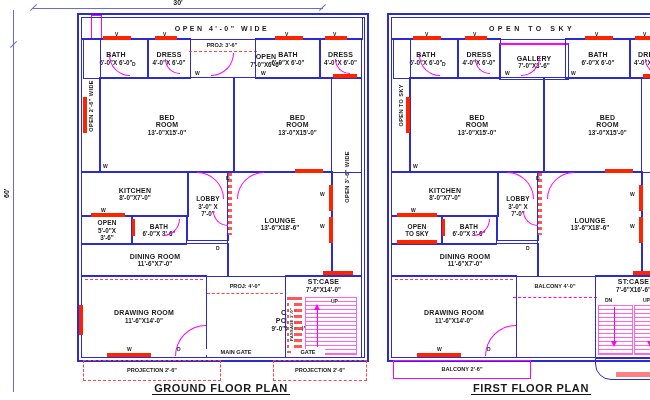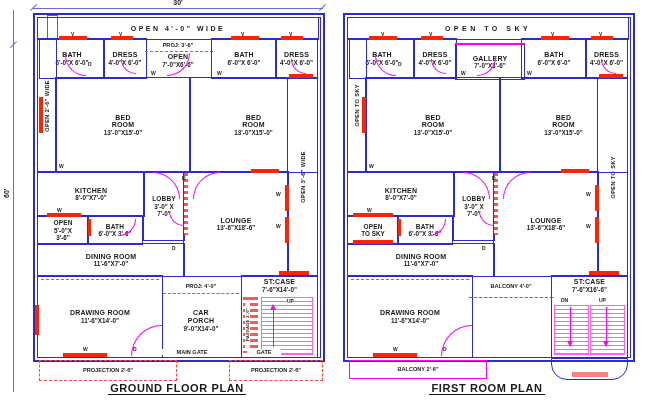--- a/index.html
+++ b/index.html
@@ -1,18 +1,18 @@
 <!DOCTYPE html>
 <html><head>
 <meta charset="utf-8">
 <style>
   html,body{margin:0;padding:0;background:#fff;}
   #stage{position:relative;width:650px;height:400px;background:#ffffff;overflow:hidden;
          font-family:"Liberation Sans",sans-serif;color:#1a1a1a;}
-  .abs{position:absolute;}
+  .abs{position:absolute;margin-left:44px;}
   
   .outline{position:absolute;border:2px solid #2b2bd0;background:#fff;
            box-shadow: inset 0 0 0 2px #ffffff, inset 0 0 0 3px #2b2bd0;}
   .r{position:absolute;border:1px solid #2b2bd0;display:flex;align-items:center;justify-content:center;}
   .noflex{display:block;}
   .lbx{text-align:center;line-height:1.12;}
   .nm{font-size:7px;font-weight:bold;letter-spacing:.2px;white-space:normal;}
   .sz{font-size:6.3px;font-weight:bold;}
   .wnar{width:38px;margin:0 auto;}
   .wnar2{width:60px;margin:0 auto;}
@@ -404,16 +404,16 @@
     <div class="mk" style="left:100px;top:333px;">D</div>
     <div class="mk" style="left:139px;top:232px;">D</div>
 
     <div class="bay-solid-m lab-c" style="left:6px;top:347px;width:136px;height:17px;">
       <div class="lab" style="position:static;">BALCONY   2'-6"</div>
     </div>
     <div class="bay-solid-b" style="left:208px;top:345px;width:75px;height:20px;">
       <div class="win-h" style="left:20px;top:13px;width:36px;height:5px;background:#ff8080;"></div>
     </div>
 
-    <div class="title" style="left:0;top:369px;width:288px;"><span>FIRST ROOM PLAN</span></div>
+    <div class="title" style="left:0;top:369px;width:288px;"><span>FIRST FLOOR PLAN</span></div>
   </div>
 
 </div>
 
 </body></html>

